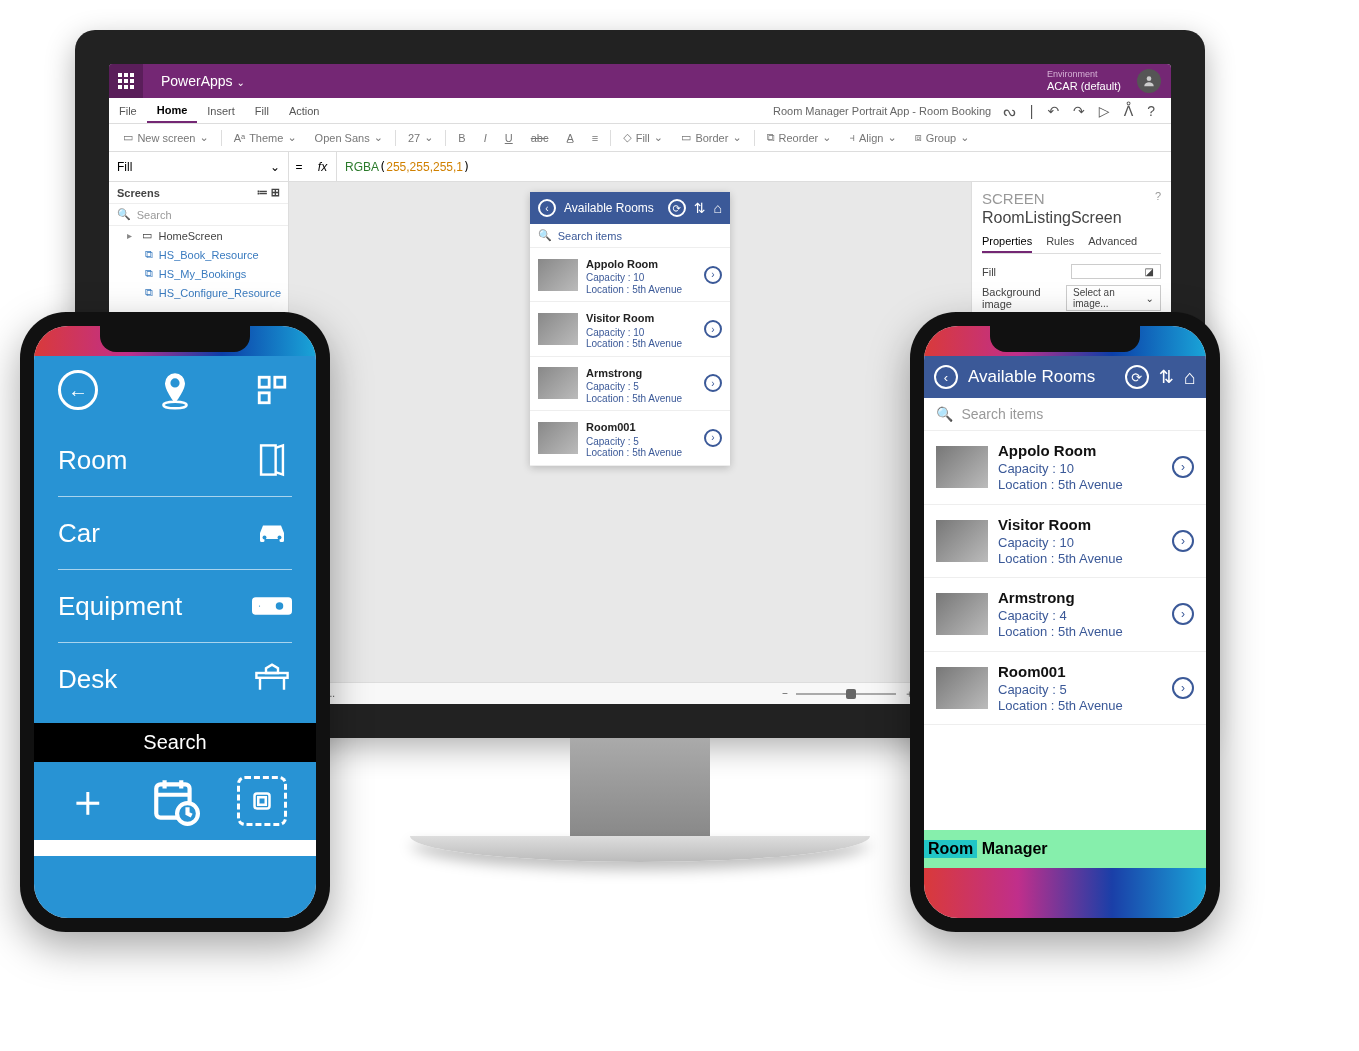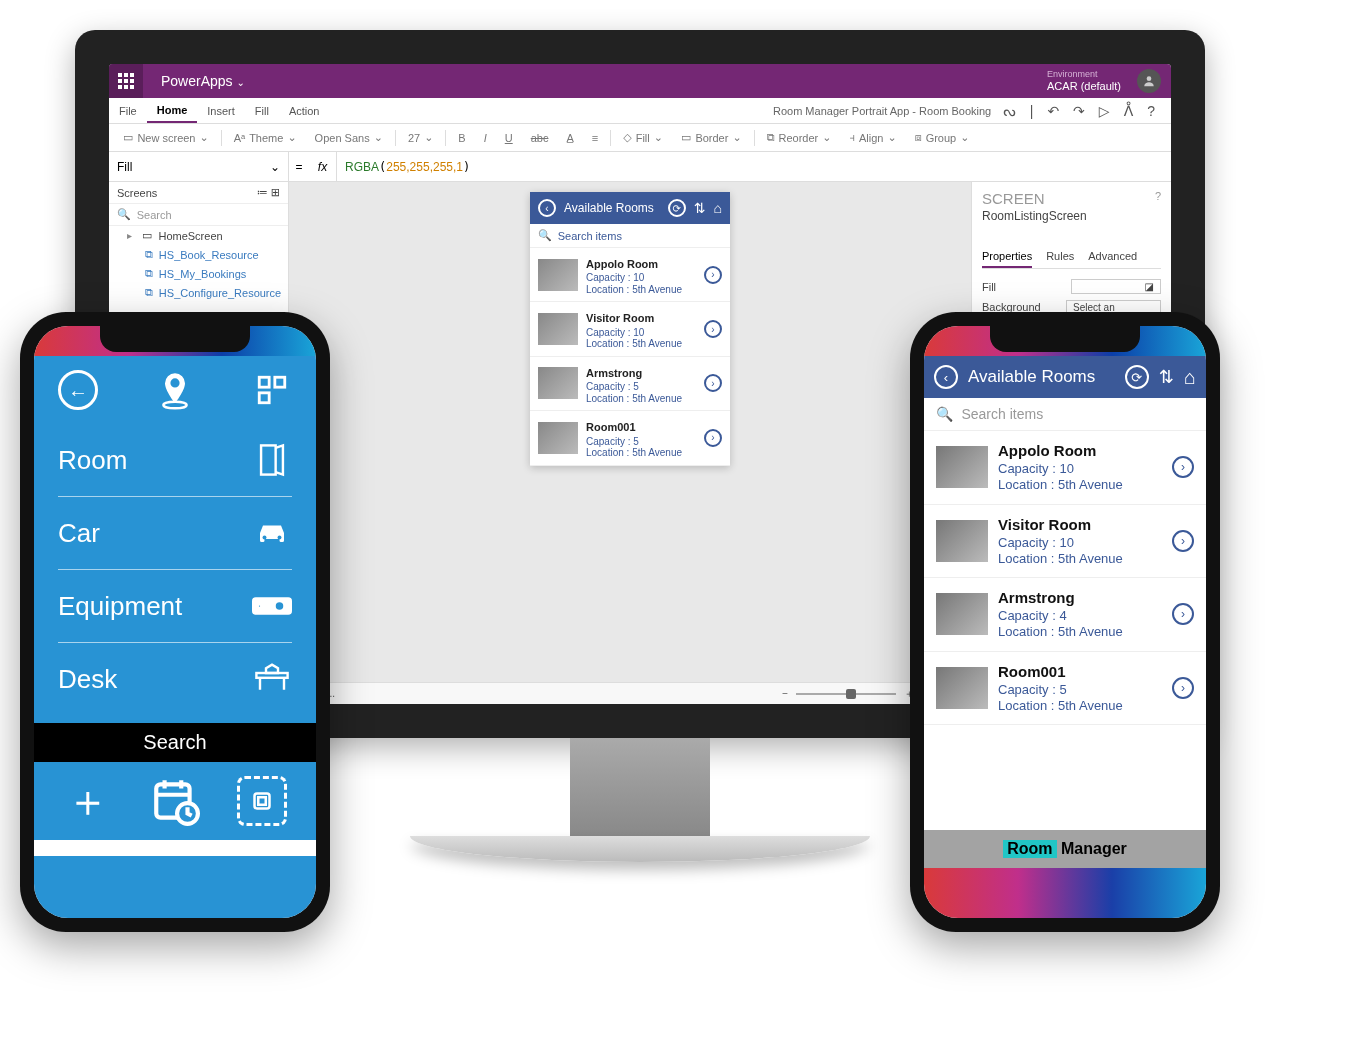--- a/index.html
+++ b/index.html
@@ -39,37 +39,37 @@
 .pa-prop-sel { width: 180px; border-right: 1px solid #ddd; padding: 0 8px; height: 100%; display: flex; align-items: center; justify-content: space-between; }
 .pa-fx { width: 28px; text-align: center; font-style: italic; color: #000000; border-right: 1px solid #ddd; height: 100%; display: flex; align-items: center; justify-content: center; }
 .pa-fx-eq { width: 20px; text-align: center; }
 .pa-formula-val { padding: 0 8px; font-family: Consolas, monospace; }
 .fx-fn { color: #2a7a2a; }
 .fx-num { color: #d08000; }
 
 
 .pa-body { flex: 1; display: flex; overflow: hidden; }
 .pa-tree { width: 180px; background: #fff; border-right: 1px solid #ddd; font-size: 11px; color: #444; display: flex; flex-direction: column; }
-.pa-tree-hd { display: flex; align-items: center; justify-content: space-between; padding: 4px 8px; border-bottom: 1px solid #eee; font-weight: 400; font-size: 11px; }
+.pa-tree-hd { display: flex; align-items: center; justify-content: space-between; padding: 4px 8px; border-bottom: 1px solid #eee; font-weight: 700; font-size: 11px; }
 .pa-tree-search { display: flex; align-items: center; gap: 6px; padding: 4px 8px; border-bottom: 1px solid #eee; color: #999; }
 .pa-tree-item { padding: 3px 8px 3px 18px; display: flex; align-items: center; gap: 6px; cursor: pointer; }
 .pa-tree-item.lvl2 { padding-left: 36px; color: #3a7bbf; }
 .pa-tree-item.parent::before { content: "▸"; font-size: 10px; margin-right: 4px; color: #888; }
 
 .pa-canvas { flex: 1; background: #e8e8e8; position: relative; display: flex; align-items: flex-start; justify-content: center; padding-top: 10px; }
 .pa-canvas-statusbar { position: absolute; bottom: 0; left: 0; right: 0; height: 22px; background: #f8f8f8; border-top: 1px solid #ddd; display: flex; align-items: center; justify-content: space-between; padding: 0 10px; font-size: 10px; color: #555; }
 .zoom-group { display: flex; align-items: center; gap: 8px; }
 .zoom-track { width: 100px; height: 2px; background: #aaa; position: relative; }
 .zoom-track::after { content: ""; position: absolute; left: 50%; top: -4px; width: 10px; height: 10px; background: #666; border-radius: 2px; }
 
 .pa-props { width: 200px; background: #fff; border-left: 1px solid #ddd; font-size: 11px; color: #444; padding: 8px 10px; }
 .pa-props small { color: #999; font-size: 15px; text-transform: uppercase; }
-.pa-props-name { font-size: 12px; margin: 2px 0 20px; }
+.pa-props-name { font-size: 16px; margin: 2px 0 8px; }
 .pa-props-tabs { display: flex; gap: 14px; border-bottom: 1px solid #ddd; font-size: 11px; margin-bottom: 10px; }
-.pa-props-tabs span { padding-bottom: 4px; cursor: pointer; margin-top: 7px; }
+.pa-props-tabs span { padding-bottom: 4px; cursor: pointer; }
 .pa-props-tabs span.active { border-bottom: 2px solid #742774; color: #000; }
 .pa-prop-row { display: flex; justify-content: space-between; align-items: center; margin-bottom: 6px; }
 .pa-prop-row .ctl { border: 1px solid #ccc; padding: 1px 6px; font-size: 10px; min-width: 90px; background: #fff; display: flex; justify-content: space-between; align-items: center; }
 
 
 .canvas-app { width: 200px; background: #fff; box-shadow: 0 2px 8px rgba(0,0,0,.2); }
 .app-hd { background: #3b5998; color: #fff; height: 32px; display: flex; align-items: center; padding: 0 8px; gap: 8px; }
 .app-hd .title { flex: 1; font-size: 12px; }
 .app-hd .ico { width: 18px; height: 18px; border: 2px solid #fff; border-radius: 50%; display: flex; align-items: center; justify-content: center; font-size: 10px; }
 .app-search { display: flex; align-items: center; gap: 6px; padding: 5px 8px; border-bottom: 1px solid #eee; color: #3b5998; font-size: 11px; }
@@ -109,21 +109,21 @@
 .rapp-hd .title { flex: 1; font-size: 17px; }
 .rapp-hd .ico { width: 24px; height: 24px; border: 2px solid #fff; border-radius: 50%; display: flex; align-items: center; justify-content: center; font-size: 13px; }
 .r-search { display: flex; align-items: center; gap: 8px; padding: 8px 12px; border-bottom: 1px solid #eee; color: #a06000; font-size: 14px; }
 .r-room-item { display: flex; align-items: center; gap: 10px; padding: 10px 12px; border-bottom: 1px solid #eee; }
 .r-room-thumb { width: 52px; height: 42px; background: linear-gradient(135deg,#777,#bbb); flex: none; }
 .r-room-info { flex: 1; line-height: 1.25; }
 .r-room-info b { font-size: 15px; color: #111; }
 .r-room-info div { font-size: 13px; color: #3b5998; }
 .r-room-arrow { width: 22px; height: 22px; border: 2px solid #3b5998; border-radius: 50%; display: flex; align-items: center; justify-content: center; color: #3b5998; font-size: 12px; }
 .rp-spacer { flex: 1; }
-.rp-brand { background: #a3a3a3; text-align: center; padding: 10px 0; color: #000; font-weight: 700; }
+.rp-brand { background: #86efac; text-align: left; padding: 10px 0; color: #000; font-weight: 700; }
 .rp-brand .room { background: #21c6c6; color: #000; padding: 0 4px; display: inline-block; }
 .rp-gradient { height: 50px; background: linear-gradient(90deg,#d93a3a,#c02f8b,#1a3fa8,#1aa5d8); }
 
 svg { display: block; }
 </style>
 </head>
 <body>
 
 <div class="monitor">
   <div class="monitor-frame">

